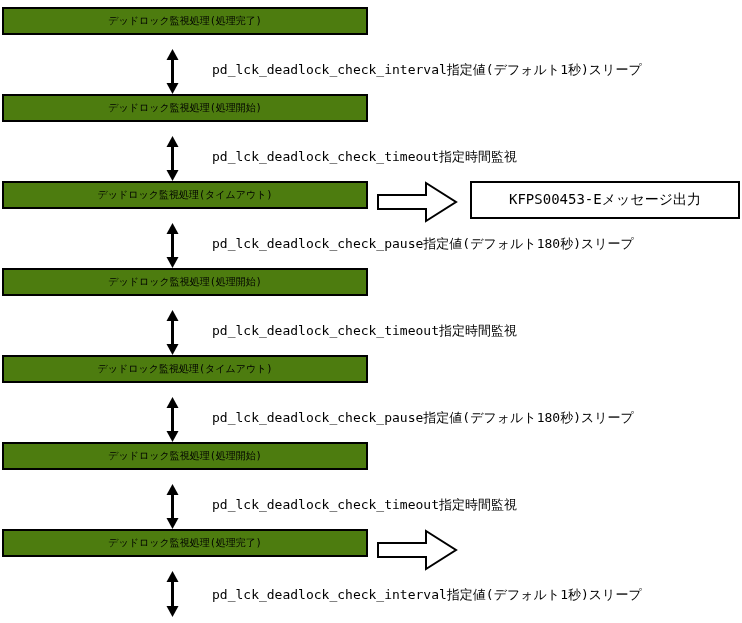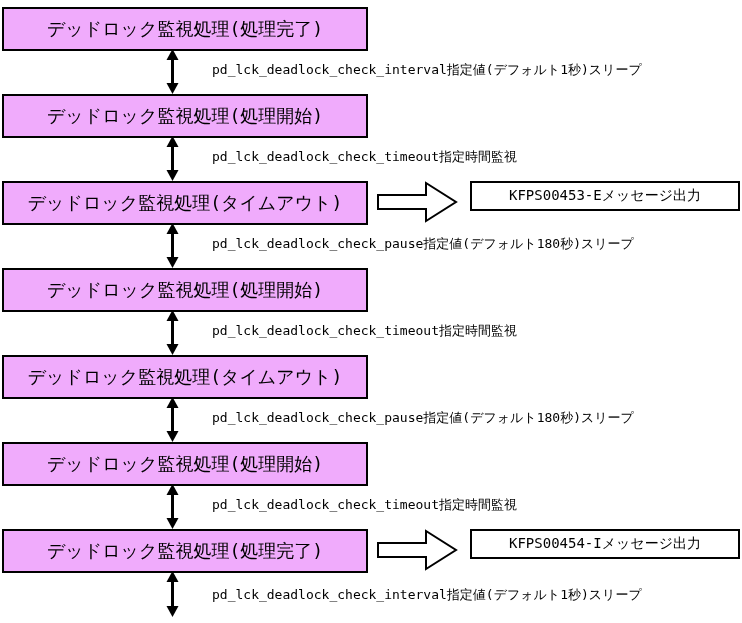--- a/index.html
+++ b/index.html
@@ -13,35 +13,35 @@
     height: 623px;
     background: #ffffff;
     font-family: "DejaVu Sans Mono", "Liberation Mono", monospace;
     color: #000000;
     overflow: hidden;
   }
   .pbox {
     position: absolute;
     left: 2px;
     width: 366px;
-    height: 44px;
+    height: 28px;
     box-sizing: border-box;
     border: 2px solid #000000;
-    background: #f0abfc;
+    background: #4d7c0f;
     display: flex;
     align-items: center;
     justify-content: center;
-    font-size: 18px;
+    font-size: 10px;
     white-space: nowrap;
   }
   .obox {
     position: absolute;
     left: 470px;
     width: 270px;
-    height: 30px;
+    height: 38px;
     box-sizing: border-box;
     border: 2px solid #000000;
     background: #ffffff;
     display: flex;
     align-items: center;
     justify-content: center;
     font-size: 14px;
     white-space: nowrap;
     text-align: right;
   }
@@ -152,23 +152,20 @@
   <div class="flabel" style="top:497px">pd_lck_deadlock_check_timeout指定時間監視</div>
 
   <div class="pbox" style="top:529px">
     <span>デッドロック監視処理(処理完了)</span>
   </div>
   <div class="barrow" style="top:528px">
     <svg width="84" height="44" viewBox="0 0 84 44">
       <polygon points="2,15 50,15 50,3 80,22 50,41 50,29 2,29" fill="#fff" stroke="#000" stroke-width="2"></polygon>
     </svg>
   </div>
-  <div class="obox" style="top:529px">
-    <span>KFPS00454-Iメッセージ出力</span>
-  </div>
   <div class="varrow" style="top:571px">
     <svg width="17" height="46" viewBox="0 0 17 46">
       <line x1="8.5" y1="4" x2="8.5" y2="42" stroke="#000" stroke-width="3"></line>
       <polygon points="8.5,0 2.5,11 14.5,11" fill="#000"></polygon>
       <polygon points="8.5,46 2.5,35 14.5,35" fill="#000"></polygon>
     </svg>
   </div>
   <div class="flabel" style="top:587px">pd_lck_deadlock_check_interval指定値(デフォルト1秒)スリープ</div>
 
 </div>

